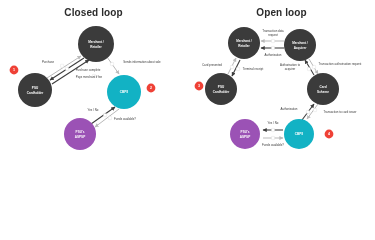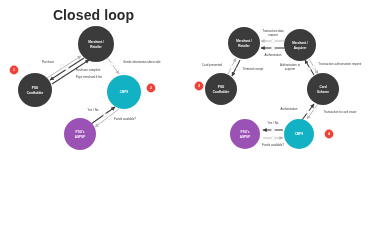--- a/index.html
+++ b/index.html
@@ -9,21 +9,21 @@
     font-family:"Liberation Sans","DejaVu Sans",sans-serif;
     overflow:hidden;
   }
   #root{position:relative;width:375px;height:160px;}
   .panel{position:absolute;top:0;height:160px;width:187px;}
   #panel-closed{left:0;}
   #panel-open{left:188px;}
   .panel-title{
     position:absolute;top:7px;left:0;width:100%;
     text-align:center;
-    font-size:14px;font-weight:bold;color:#2b2b2b;
+    font-size:10px;font-weight:bold;color:#2b2b2b;
     letter-spacing:.1px;
   }
   .svgwrap{position:absolute;top:0;left:0;width:100%;height:100%;}
   svg{display:block;width:100%;height:100%;overflow:visible;}
   .node-label{
     font-family:"Liberation Sans","DejaVu Sans",sans-serif;
     fill:#ffffff;font-size:3.1px;font-weight:bold;
     text-anchor:middle;dominant-baseline:middle;
   }
   .edge-label{
@@ -125,20 +125,21 @@
         </g>
         <g>
           <circle cx="151" cy="88" r="4.4" fill="#ef4136"></circle>
           <text class="badge-label" x="151" y="88.2">2</text>
         </g>
       </svg>
     </div>
   </div>
 
   <div class="panel" id="panel-open">
+    <div class="panel-title">Open loop</div>
     <div class="svgwrap">
       <svg viewBox="0 0 187 160" preserveAspectRatio="xMidYMid meet">
         <defs>
           <marker id="ah-d-b" markerWidth="5" markerHeight="5" refX="3.6" refY="2" orient="auto">
             <path d="M0,0 L4,2 L0,4 z" class="arrow-dark"></path>
           </marker>
           <marker id="ah-l-b" markerWidth="5" markerHeight="5" refX="3.6" refY="2" orient="auto">
             <path d="M0,0 L4,2 L0,4 z" class="arrow-lt"></path>
           </marker>
         </defs>

